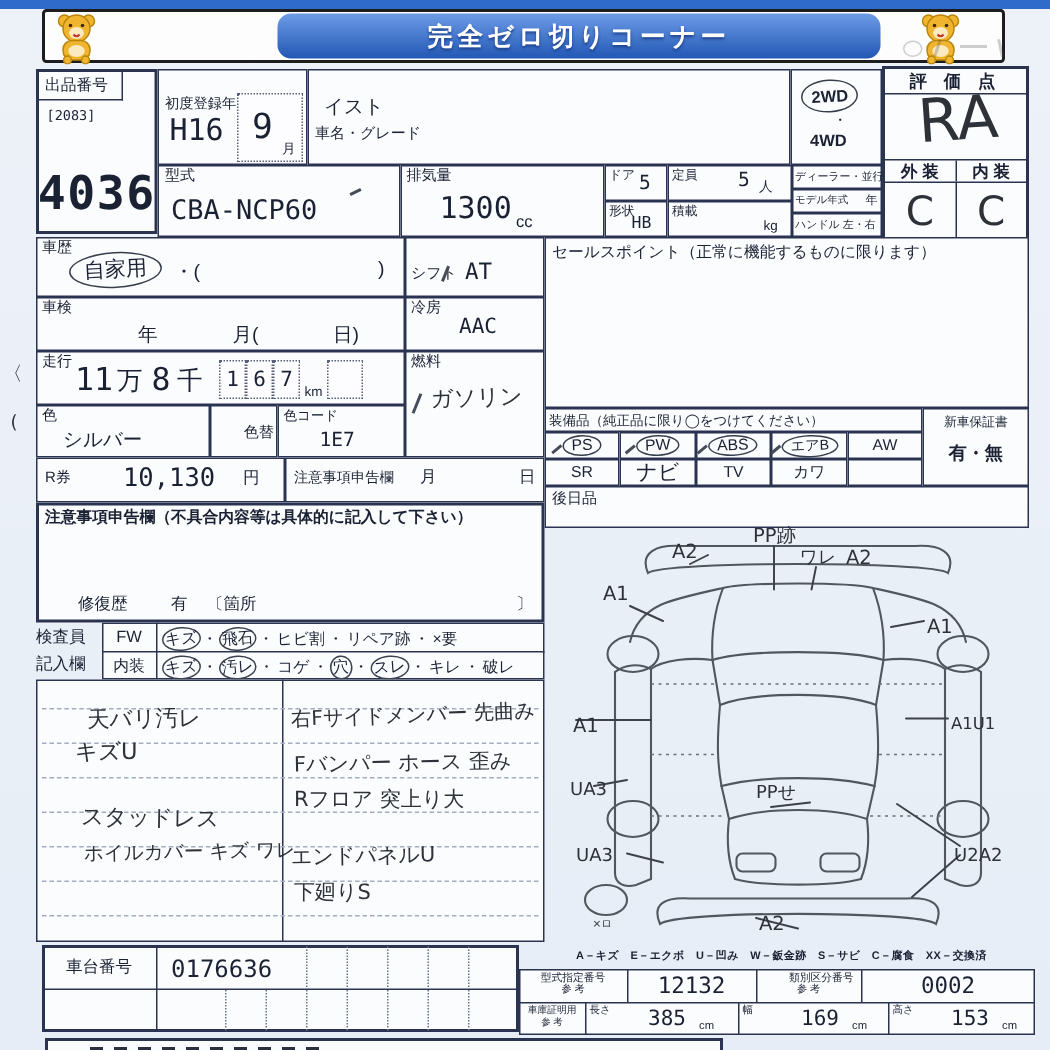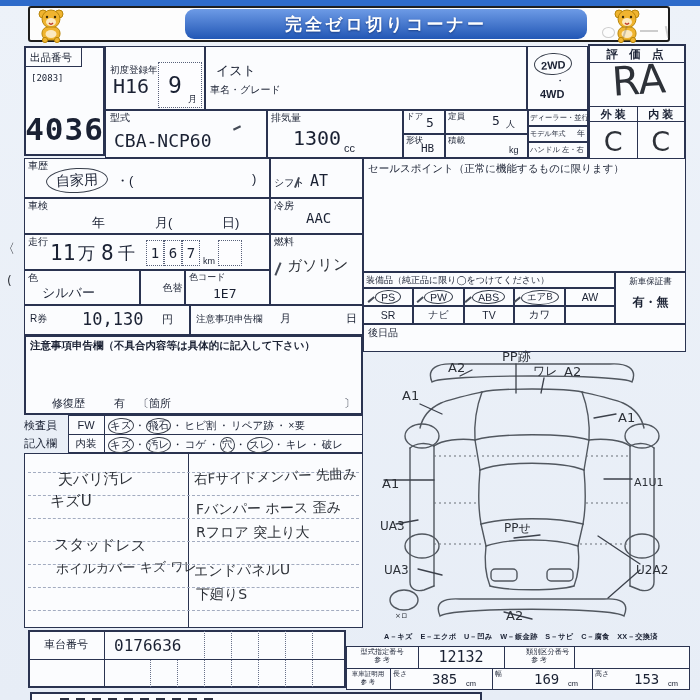--- a/index.html
+++ b/index.html
@@ -232,21 +232,21 @@
       <span class="oval" style="font-size:9.5px;">エアB</span>
     </div>
   <div class="cell ctr" style="left:565px;top:288px;width:50px;height:18px;">
       <span style="font-size:10.5px;">AW</span>
     </div>
 
   <div class="cell ctr" style="left:363px;top:306px;width:50px;height:18px;">
       <span style="font-size:10.5px;">SR</span>
     </div>
   <div class="cell ctr" style="left:413px;top:306px;width:51px;height:18px;">
-      <span style="font-size:10px;">ナビ</span>
+      <span style="font-size:14px;">ナビ</span>
     </div>
   <div class="cell ctr" style="left:464px;top:306px;width:50px;height:18px;">
       <span style="font-size:10.5px;">TV</span>
     </div>
   <div class="cell ctr" style="left:514px;top:306px;width:51px;height:18px;">
       <span style="font-size:10.5px;">カワ</span>
     </div>
   <div class="cell ctr" style="left:565px;top:306px;width:50px;height:18px;">
       <span style="font-size:10.5px;"></span>
     </div>
@@ -420,20 +420,23 @@
     <div style="font-size:7.2px;">型式指定番号</div>
     <div style="font-size:6.8px;">参 考</div>
   </div>
   <div class="abs ctr mono" style="left:418px;top:646px;width:86px;height:22px;">
       <span style="font-size:15px;">12132</span>
     </div>
   <div class="abs" style="left:506px;top:648px;width:66px;text-align:center;line-height:1.15;">
     <div style="font-size:7.2px;margin-left:17px;">類別区分番号</div>
     <div style="font-size:6.8px;">参 考</div>
   </div>
+  <div class="abs ctr mono" style="left:574px;top:646px;width:116px;height:22px;">
+      <span style="font-size:15px;">0002</span>
+    </div>
 
   <div class="abs" style="left:346px;top:670px;width:44px;text-align:center;line-height:1.2;">
     <div style="font-size:6.5px;">車庫証明用</div>
     <div style="font-size:6.3px;">参 考</div>
   </div>
   <div class="lab" style="left:393px;top:670px;font-size:7px;">長さ</div>
   <div class="abs mono" style="left:432px;top:671px;font-size:14px;">385</div>
   <div class="lab" style="left:466px;top:680px;font-size:7.5px;">cm</div>
   <div class="lab" style="left:495px;top:670px;font-size:7px;">幅</div>
   <div class="abs mono" style="left:534px;top:671px;font-size:14px;">169</div>

